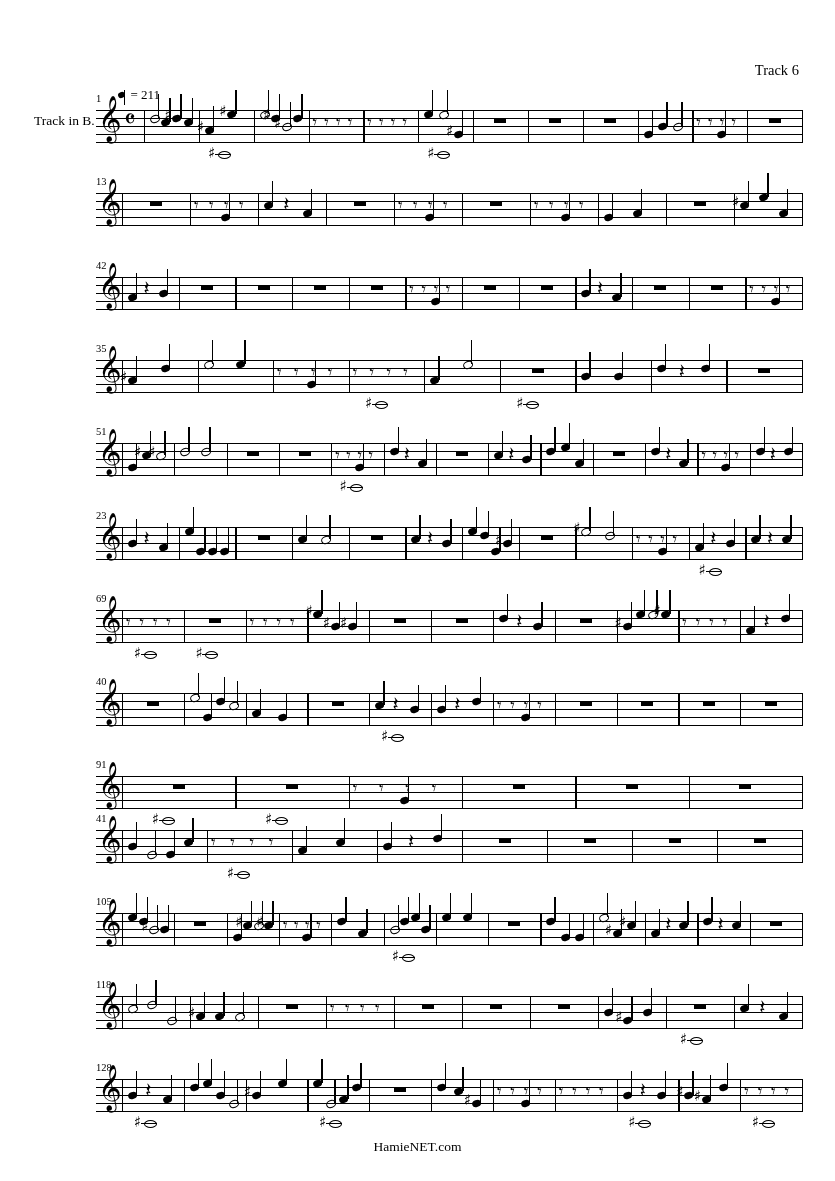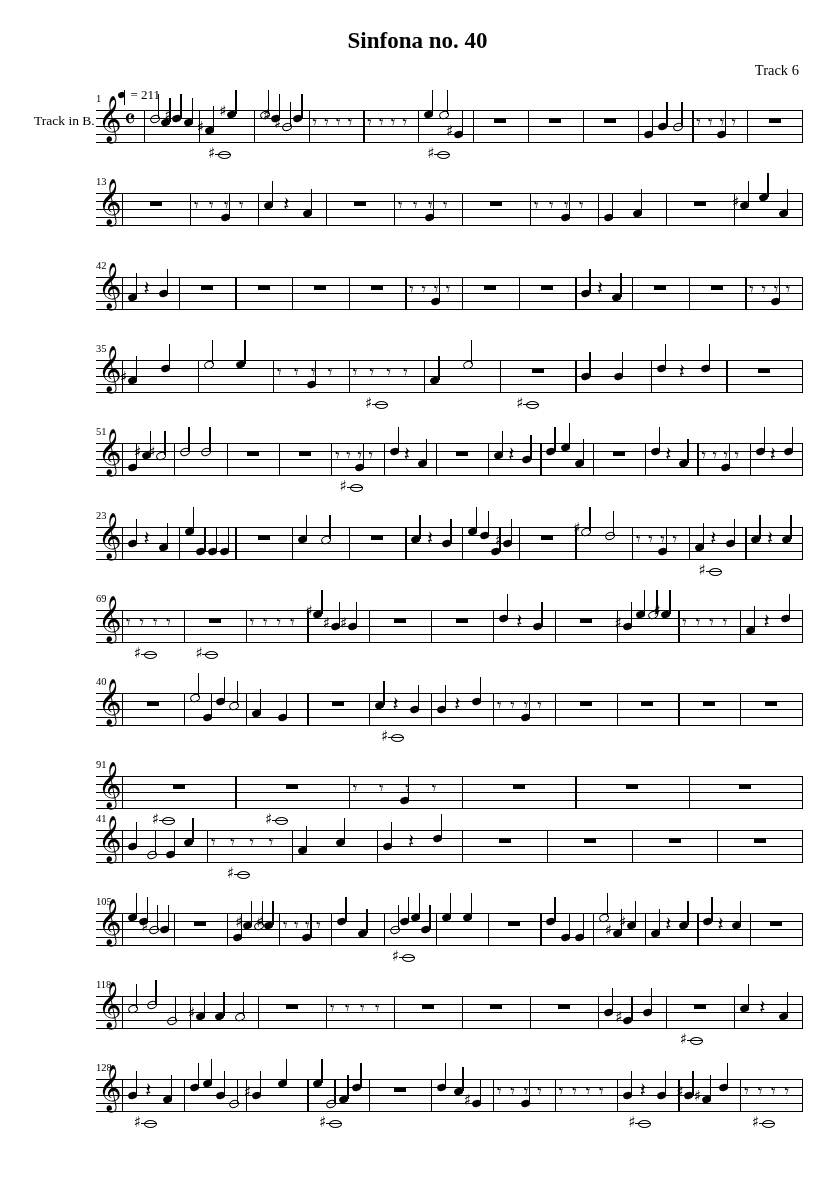--- a/index.html
+++ b/index.html
@@ -192,21 +192,20 @@
     text-align: center;
     font-size: 13.5px;
     font-family: "Liberation Serif", serif;
   }
 </style>
 </head>
 <body>
 
 <div class="sheet">
 
-  <div class="title">Sinfona no. 40</div>
   <div class="track-label">Track 6</div>
   <div class="instrument">Track in B.</div>
 
   <div class="tempo">
     <span class="notehead"></span><span class="stem"></span><span class="txt">= 211</span>
   </div>
 
   <div id="systems">
       <div class="system" style="top: 110px;">
         <div class="staff">
@@ -1097,13 +1096,14 @@
         <div class="erest" style="left: 648.182px;">𝄾</div>
         <div class="erest" style="left: 661.636px;">𝄾</div>
         <div class="erest" style="left: 675.091px;">𝄾</div>
         <div class="erest" style="left: 688.545px;">𝄾</div>
         <div class="note whole" style="left: 665.818px; top: 41px;"></div>
         <div class="ledger" style="left: 662.818px; top: 44px;"></div>
         <div class="sharp" style="left: 655.818px; top: 36px;">♯</div>
       </div>
     </div>
 
+  <div class="footer">HamieNET.com</div>
 </div>
 
 </body></html>

